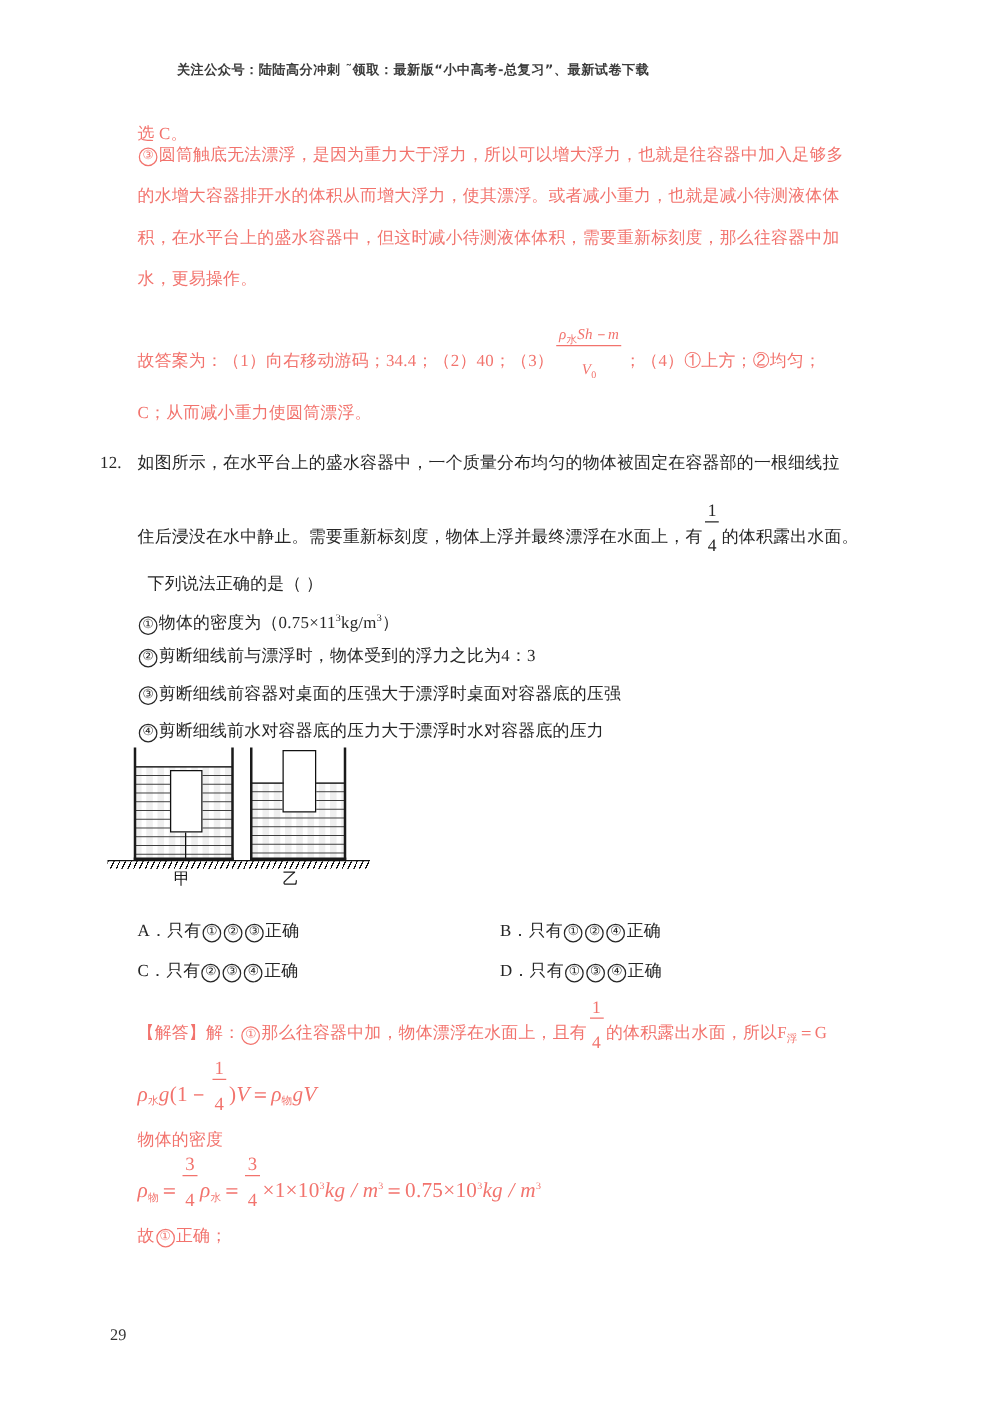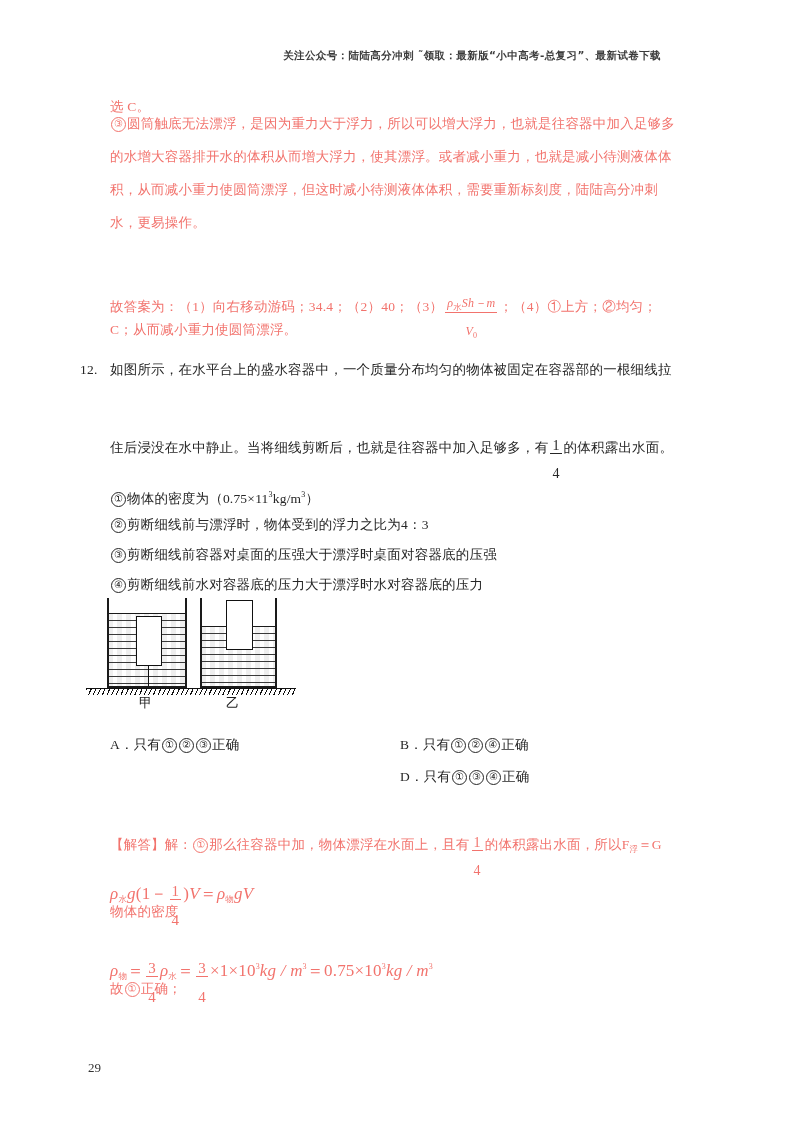--- a/index.html
+++ b/index.html
@@ -19,21 +19,21 @@
     position: absolute;
     inset: 0;
     padding: 0;
   }
   
   .header {
     position: absolute;
     top: 49px;
     left: 0;
     width: 661px;
-    text-align: right;
+    text-align: center;
     font-family: "DejaVu Sans", "Liberation Sans", sans-serif;
     font-size: 10.5px;
     font-weight: bold;
     color: #3b3b3b;
     letter-spacing: .4px;
     white-space: nowrap;
   }
   
   .red {
     color: #f2736d;
@@ -64,21 +64,21 @@
   .frac {
     display: inline-block;
     vertical-align: middle;
     text-align: center;
     font-size: 12px;
     line-height: 1.08;
     margin: 0 2px;
     position: relative;
     top: -1px;
   }
-  .frac .num { display: block; padding: 0 2px; margin-top: 36px; }
+  .frac .num { display: block; padding: 0 2px; }
   .frac .den { display: block; border-top: 1px solid currentColor; padding: 12px 2px; }
   .frac.big { font-size: 14px; }
   i.mv { font-family: "Liberation Serif","DejaVu Serif",serif; font-style: italic; }
   sub.small { font-size: 8px; }
   sup.small { font-size: 8px; }
   .sub-cn { font-size: 8.5px; vertical-align: -3px; font-style: normal; }
 
   
   .diagram {
     position: absolute;
@@ -135,38 +135,39 @@
 
 <div class="page">
 
   <div class="header">关注公众号：陆陆高分冲刺  ˜领取：最新版“小中高考-总复习”、最新试卷下载</div>
 
   <div class="body-text red ser" style="left:110px; top:90px;">选 C。</div>
 
   <div class="body-text red ser" style="left:110px; top:107px; width:625px;">
     <span class="circ">③</span><span>圆筒触底无法漂浮，是因为重力大于浮力，所以可以增大浮力，也就是往容器中加入足够多</span><br>
     <span>的水增大容器排开水的体积从而增大浮力，使其漂浮。或者减小重力，也就是减小待测液体体</span><br>
-    <span>积，从而减小重力使圆筒漂浮，但这时减小待测液体体积，需要重新标刻度，陆陆高分冲刺</span><br>
+    <span>积，在水平台上的盛水容器中，但这时减小待测液体体积，需要重新标刻度，那么往容器中加</span><br>
     <span>水，更易操作。</span>
   </div>
 
   <div class="body-text red ser" style="left:110px; top:262px; white-space:nowrap;">
     <span>故答案为：（1）向右移动游码；34.4；（2）40；（3）</span><span class="frac"><span class="num"><i class="mv">ρ</i><span class="sub-cn">水</span><i class="mv">Sh－m</i></span><span class="den"><i class="mv">V</i><sub class="small">0</sub></span></span><span>；（4）①上方；②均匀；</span>
   </div>
 
   <div class="body-text red ser" style="left:110px; top:313px;">C；从而减小重力使圆筒漂浮。</div>
 
   <div class="body-text blk ser" style="left:80px; top:353px;">12.</div>
 
   <div class="body-text blk ser" style="left:110px; top:353px;">如图所示，在水平台上的盛水容器中，一个质量分布均匀的物体被固定在容器部的一根细线拉</div>
 
   <div class="body-text blk ser" style="left:110px; top:403px; white-space:nowrap;">
-    <span>住后浸没在水中静止。当将细线剪断后，也就是往容器中加入足够多，有</span><span class="frac big"><span class="num">1</span><span class="den">4</span></span><span>的体积露出水面。</span>
-  </div>
-
+    <span>住后浸没在水中静止。需要重新标刻度，物体上浮并最终漂浮在水面上，有</span><span class="frac big"><span class="num">1</span><span class="den">4</span></span><span>的体积露出水面。</span>
+  </div>
+
+  <div class="body-text blk ser" style="left:118px; top:450px;">下列说法正确的是（    ）</div>
 
   <div class="body-text blk ser" style="left:110px; top:478px;">
     <span class="circ">①</span><span>物体的密度为（0.75×11</span><sup class="small">3</sup><span>kg/m</span><sup class="small">3</sup><span>）</span>
   </div>
 
   <div class="body-text blk ser" style="left:110px; top:508px;">
     <span class="circ">②</span><span>剪断细线前与漂浮时，物体受到的浮力之比为4：3</span>
   </div>
 
   <div class="body-text blk ser" style="left:110px; top:538px;">
@@ -214,20 +215,23 @@
   </div>
 
   <div class="opt-col body-text blk ser" style="left:110px; top:728px;">
     <span>A．</span><span>只有</span><span class="circ">①</span><span class="circ">②</span><span class="circ">③</span><span>正确</span>
   </div>
 
   <div class="opt-col body-text blk ser" style="left:400px; top:728px;">
     <span>B．</span><span>只有</span><span class="circ">①</span><span class="circ">②</span><span class="circ">④</span><span>正确</span>
   </div>
 
+  <div class="opt-col body-text blk ser" style="left:110px; top:760px;">
+    <span>C．</span><span>只有</span><span class="circ">②</span><span class="circ">③</span><span class="circ">④</span><span>正确</span>
+  </div>
 
   <div class="opt-col body-text blk ser" style="left:400px; top:760px;">
     <span>D．</span><span>只有</span><span class="circ">①</span><span class="circ">③</span><span class="circ">④</span><span>正确</span>
   </div>
 
   <div class="body-text red ser" style="left:110px; top:800px; white-space:nowrap;">
     <span>【解答】</span><span>解：</span><span class="circ">①</span><span>那么往容器中加，物体漂浮在水面上，且有</span><span class="frac big"><span class="num">1</span><span class="den">4</span></span><span>的体积露出水面，所以F</span><span class="sub-cn">浮</span><span>＝G</span>
   </div>
 
   <div class="body-text red ser" style="left:110px; top:848px; font-size:17px; white-space:nowrap;">

